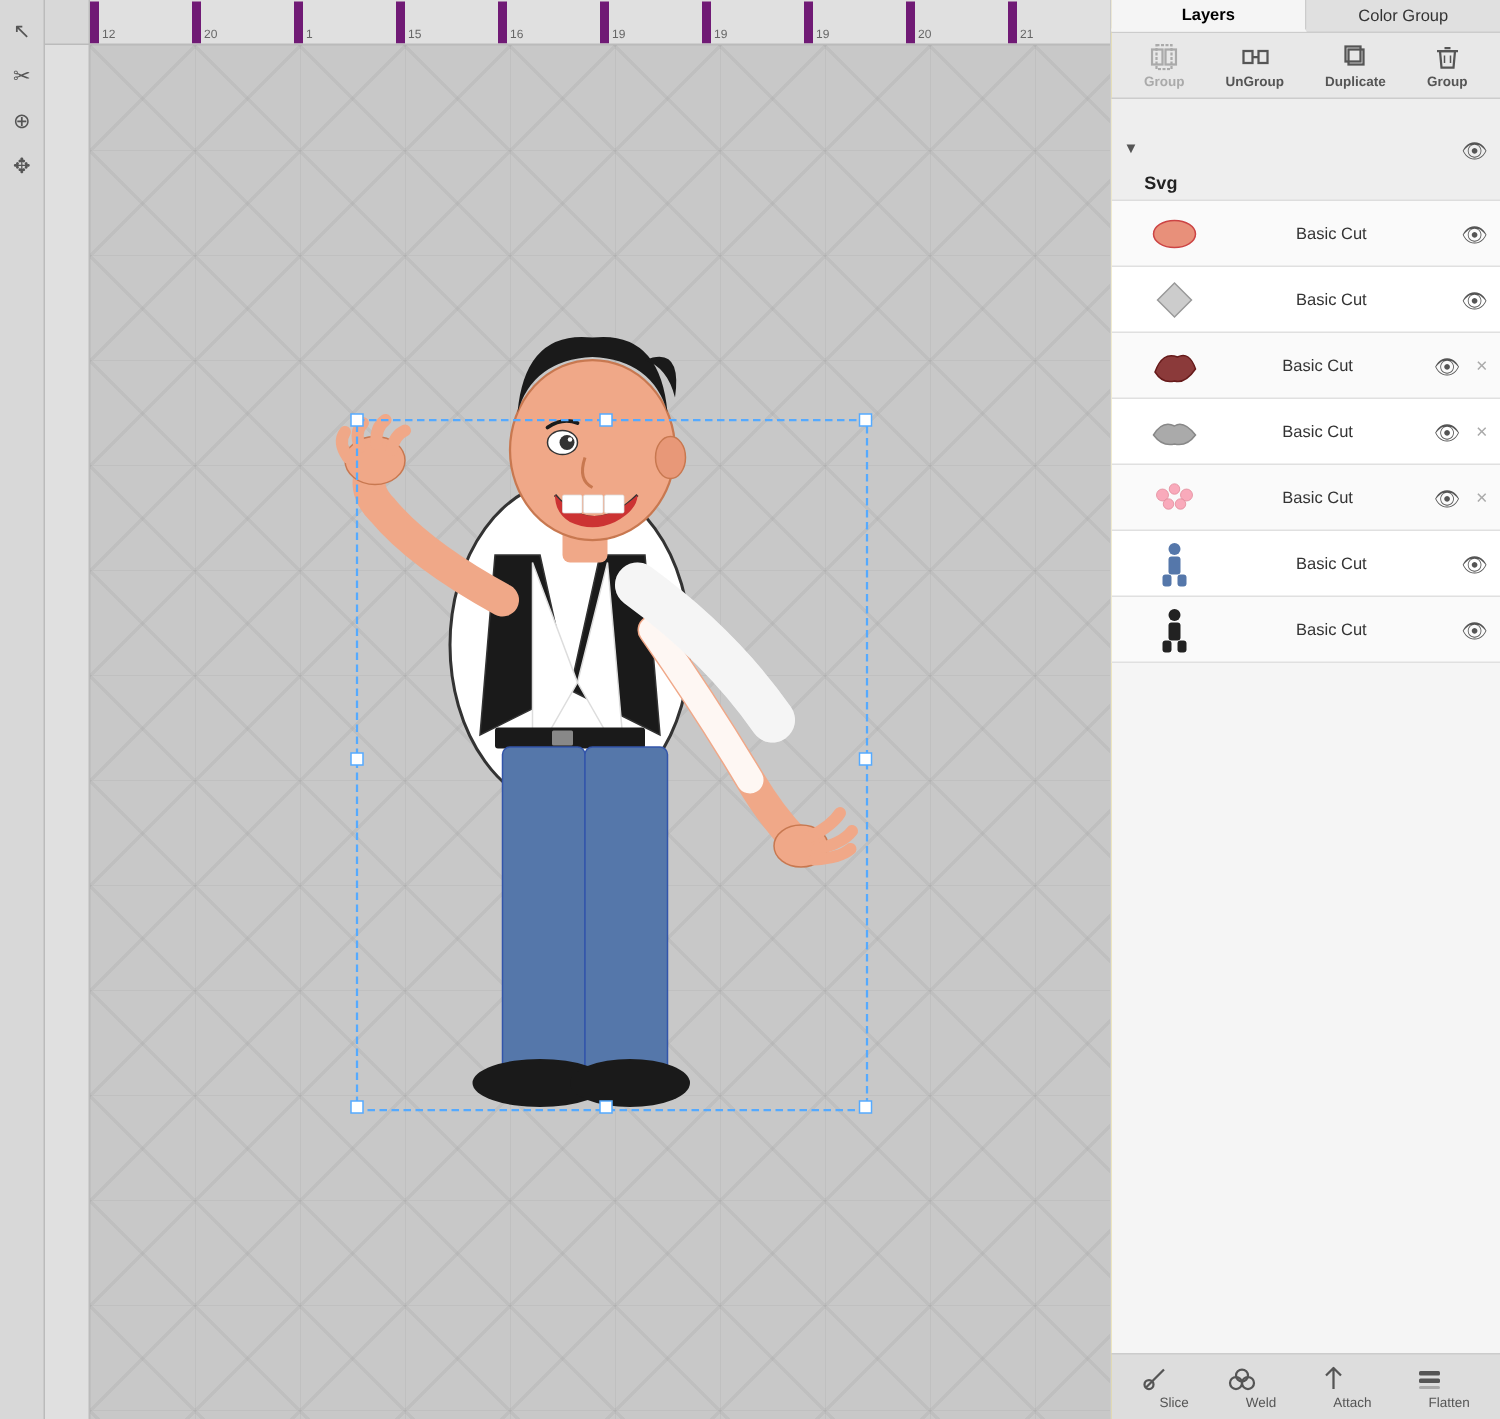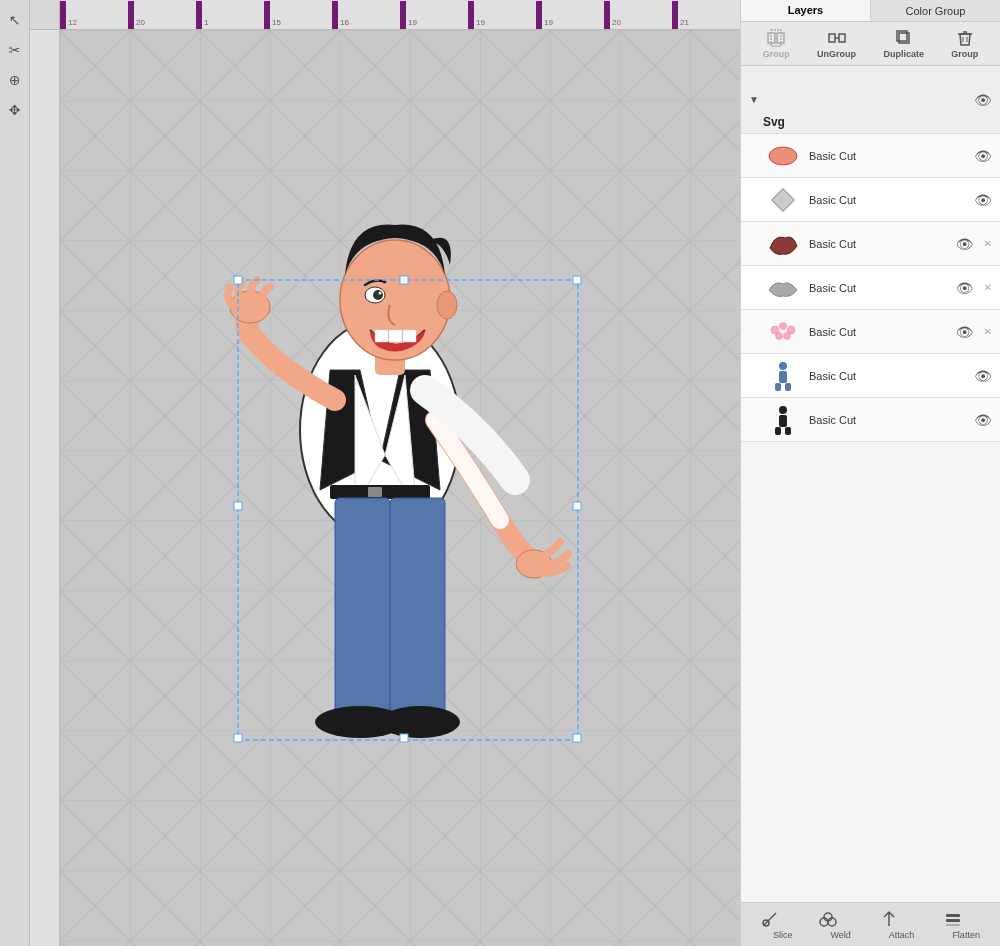--- a/index.html
+++ b/index.html
@@ -47,21 +47,21 @@
     
     .layers-list { flex: 1; overflow-y: auto; background: #f5f5f5; }
 
     
     .svg-group-header { display: flex; align-items: center; padding: 4px 8px; background: #eee; border-bottom: 1px solid #ddd; cursor: pointer; gap: 4px; }
     .svg-group-header .arrow { font-size: 10px; color: #555; }
     .svg-group-header .label { font-size: 12px; font-weight: bold; color: #222; flex: 1; margin-top: 45px; }
     .svg-group-header .eye-icon { color: #555; font-size: 14px; }
 
     
-    .layer-item { display: flex; align-items: center; padding: 3px 8px 3px 24px; border-bottom: 1px solid #e0e0e0; background: white; gap: 8px; height: 44px; }
+    .layer-item { display: flex; align-items: center; padding: 3px 8px 3px 24px; border-bottom: 1px solid #e0e0e0; background: white; gap: 8px; height: 44px; text-align: center; }
     .layer-item:nth-child(even) { background: #fafafa; }
     .layer-thumbnail { width: 36px; height: 36px; display: flex; align-items: center; justify-content: center; flex-shrink: 0; }
     .layer-name { flex: 1; font-size: 11px; color: #333; }
     .layer-eye { font-size: 14px; color: #555; cursor: pointer; flex-shrink: 0; }
     .layer-x { font-size: 10px; color: #aaa; cursor: pointer; margin-left: 2px; }
 
     
     .panel-bottom { border-top: 1px solid #ccc; padding: 8px; background: #e8e8e8; }
     .blank-canvas-row { display: flex; align-items: center; gap: 8px; }
     .blank-canvas-thumb { width: 50px; height: 40px; border: 1px solid #ccc; background: white; }

